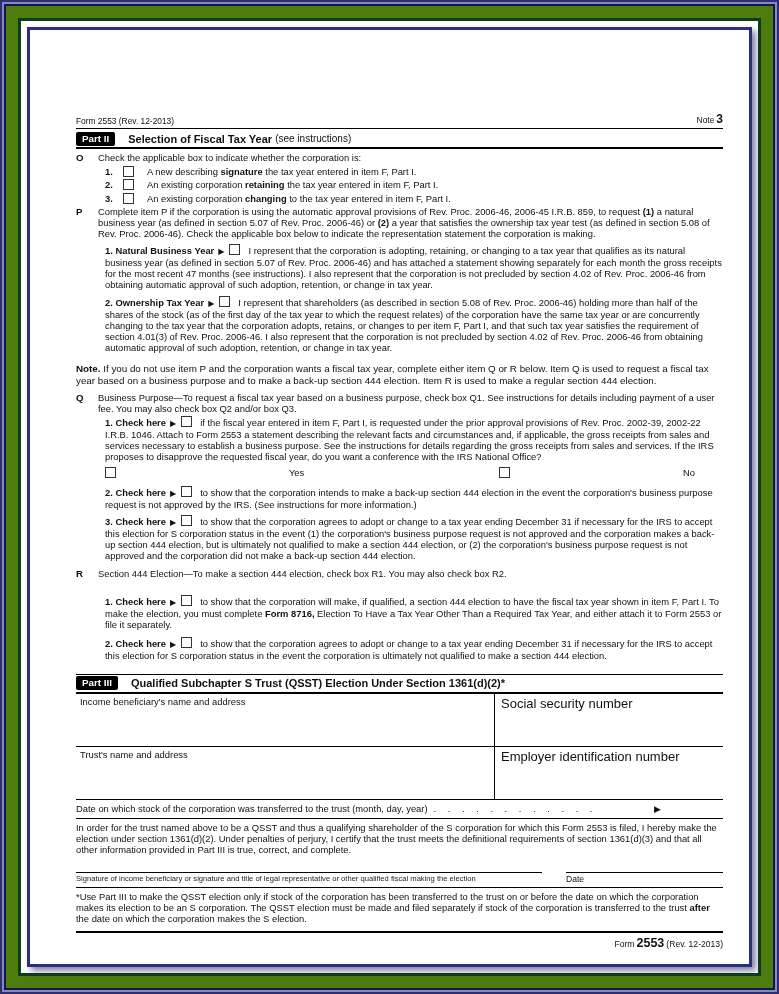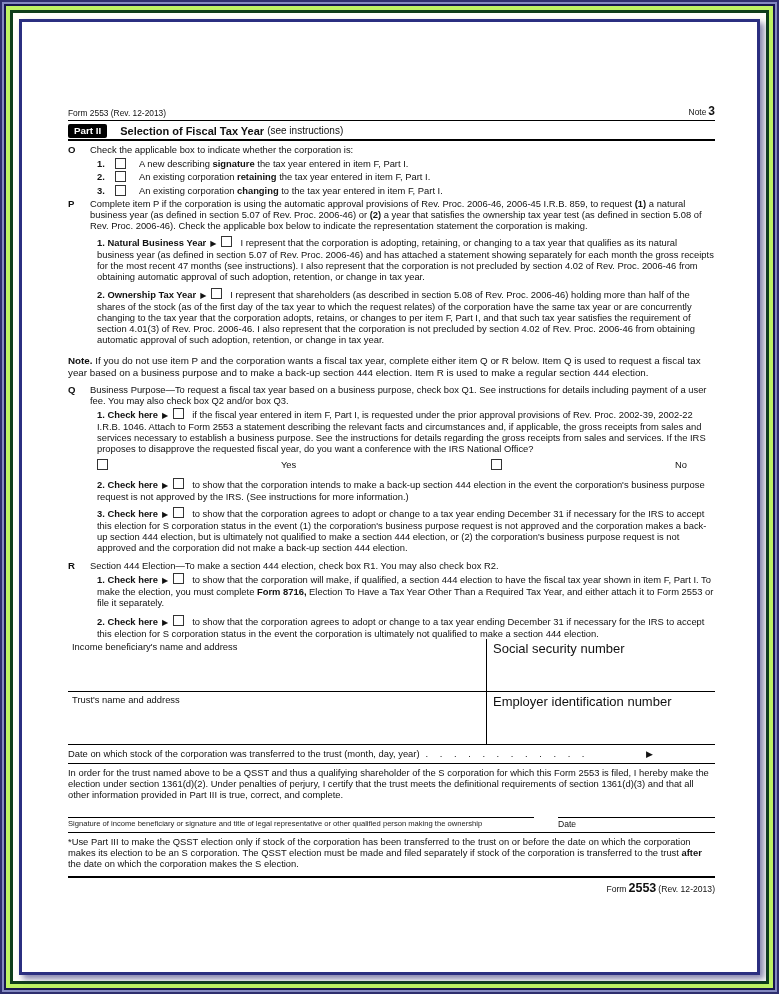--- a/index.html
+++ b/index.html
@@ -1,20 +1,20 @@
 <!DOCTYPE html>
 <html><head>
 <meta charset="utf-8">
 <style>
   html,body{margin:0;padding:0;background:#23235e;}
   body{width:779px;height:994px;overflow:hidden;font-family:"Liberation Sans",sans-serif;color:#111;}
   .f1{background:#2e2e6e;padding:2px;width:779px;height:994px;box-sizing:border-box;}
   .f2{background:#8489c0;padding:2px;height:100%;box-sizing:border-box;}
   .f3{background:#16164e;padding:2px;height:100%;box-sizing:border-box;}
-  .f4{background:#bef264;padding:4px;height:100%;box-sizing:border-box;}
+  .f4{background:#4d7c0f;padding:12px;height:100%;box-sizing:border-box;}
   .f5{background:#0e3d1a;padding:3px;height:100%;box-sizing:border-box;}
   .f6{background:#fffefb;padding:6px;height:100%;box-sizing:border-box;}
   .page{background:#fff;border:3px solid #2b2f80;height:100%;box-sizing:border-box;
         box-shadow:4px 4px 6px rgba(35,35,110,.55);}
   .content{padding:82px 46px 0 46px;width:647px;}
 
   .form-header{display:flex;justify-content:space-between;align-items:flex-end;
                border-bottom:1.5px solid #000;padding-bottom:2px;}
   .form-ref{font-size:8.4px;}
   .page-no{font-size:8.4px;}
@@ -150,48 +150,52 @@
           <span class="bold">2. Check here</span><span class="arrow">▶</span><span class="cb"></span><span>to show that the corporation intends to make a back-up section 444 election in the event the corporation's business purpose request is not approved by the IRS. (See instructions for more information.)</span>
         </div>
         <div class="sub body-txt" style="margin-top:5px;">
           <span class="bold">3. Check here</span><span class="arrow">▶</span><span class="cb"></span><span>to show that the corporation agrees to adopt or change to a tax year ending December 31 if necessary for the IRS to accept this election for S corporation status in the event (1) the corporation's business purpose request is not approved and the corporation makes a back-up section 444 election, but is ultimately not qualified to make a section 444 election, or (2) the corporation's business purpose request is not approved and the corporation did not make a back-up section 444 election.</span>
         </div>
 
         <div class="sec body-txt" style="margin-top:7px;">
           <span class="sec-letter">R</span>
           <span class="sec-body">Section 444 Election—To make a section 444 election, check box R1. You may also check box R2.</span>
         </div>
-        <div class="sub body-txt" style="margin-top:2px;">
+        <div class="sub body-txt" style="margin-top:16px;">
           <span class="bold">1. Check here</span><span class="arrow">▶</span><span class="cb"></span><span><span>to show that the corporation will make, if qualified, a section 444 election to have the fiscal tax year shown in item F, Part I. To make the election, you must complete </span><span class="bold">Form 8716,</span><span> Election To Have a Tax Year Other Than a Required Tax Year, and either attach it to Form 2553 or file it separately.</span></span>
         </div>
         <div class="sub body-txt" style="margin-top:7px;">
           <span class="bold">2. Check here</span><span class="arrow">▶</span><span class="cb"></span><span>to show that the corporation agrees to adopt or change to a tax year ending December 31 if necessary for the IRS to accept this election for S corporation status in the event the corporation is ultimately not qualified to make a section 444 election.</span>
         </div>
 
+        <div class="part-bar third">
+          <span class="part-label">Part III</span>
+          <span class="part-title">Qualified Subchapter S Trust (QSST) Election Under Section 1361(d)(2)*</span>
+        </div>
 
         <div class="qsst-table">
           <div class="t-row">
             <div class="t-cell-l"><span>Income beneficiary's name and address</span></div>
             <div class="t-cell-r"><span>Social security number</span></div>
           </div>
           <div class="t-row">
             <div class="t-cell-l"><span>Trust's name and address</span></div>
             <div class="t-cell-r"><span>Employer identification number</span></div>
           </div>
           <div class="daterow">
             <span>Date on which stock of the corporation was transferred to the trust (month, day, year)</span>
             <span class="dots">. . . . . . . . . . . .</span>
             <span class="arrow">▶</span>
           </div>
         </div>
 
         <div class="cert body-txt">In order for the trust named above to be a QSST and thus a qualifying shareholder of the S corporation for which this Form 2553 is filed, I hereby make the election under section 1361(d)(2). Under penalties of perjury, I certify that the trust meets the definitional requirements of section 1361(d)(3) and that all other information provided in Part III is true, correct, and complete.</div>
 
         <div class="sig-row">
-          <div class="sig-left"><span>Signature of income beneficiary or signature and title of legal representative or other qualified person making the ownership</span></div>
+          <div class="sig-left"><span>Signature of income beneficiary or signature and title of legal representative or other qualified fiscal making the election</span></div>
           <div class="sig-right"><span>Date</span></div>
         </div>
         <div class="sep-line"></div>
 
         <div class="footnote">
           <span>*Use Part III to make the QSST election only if stock of the corporation has been transferred to the trust on or before the date on which the corporation makes its election to be an S corporation. The QSST election must be made and filed separately if stock of the corporation is transferred to the trust </span><span class="bold">after</span><span> the date on which the corporation makes the S election.</span>
         </div>
 
         <div class="footer-rule"></div>
         <div class="footer">

